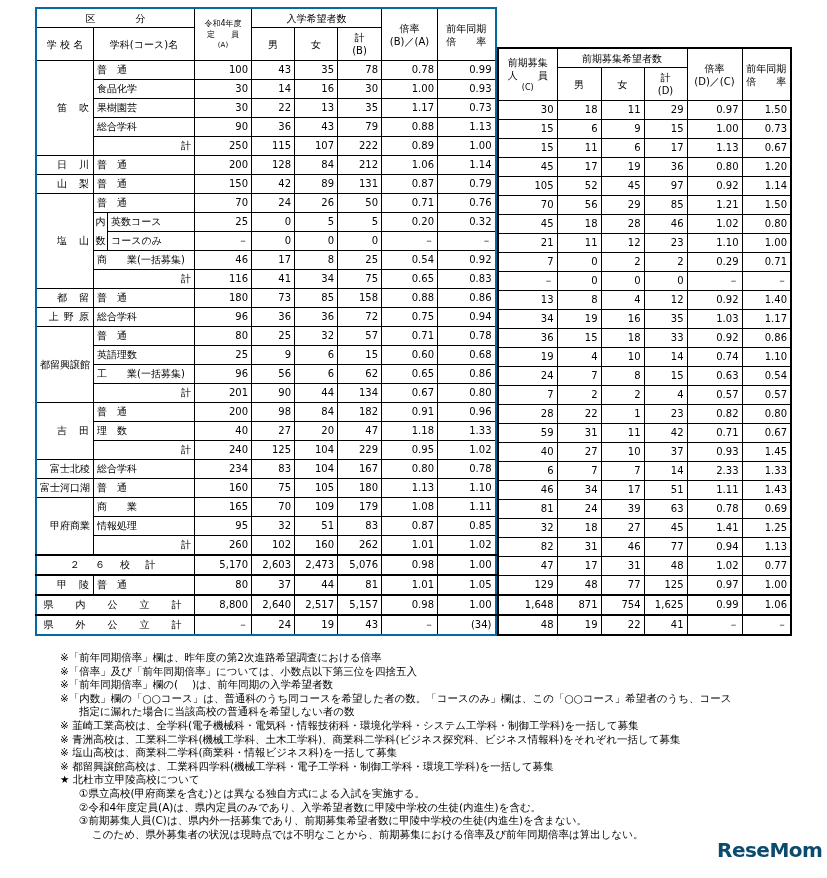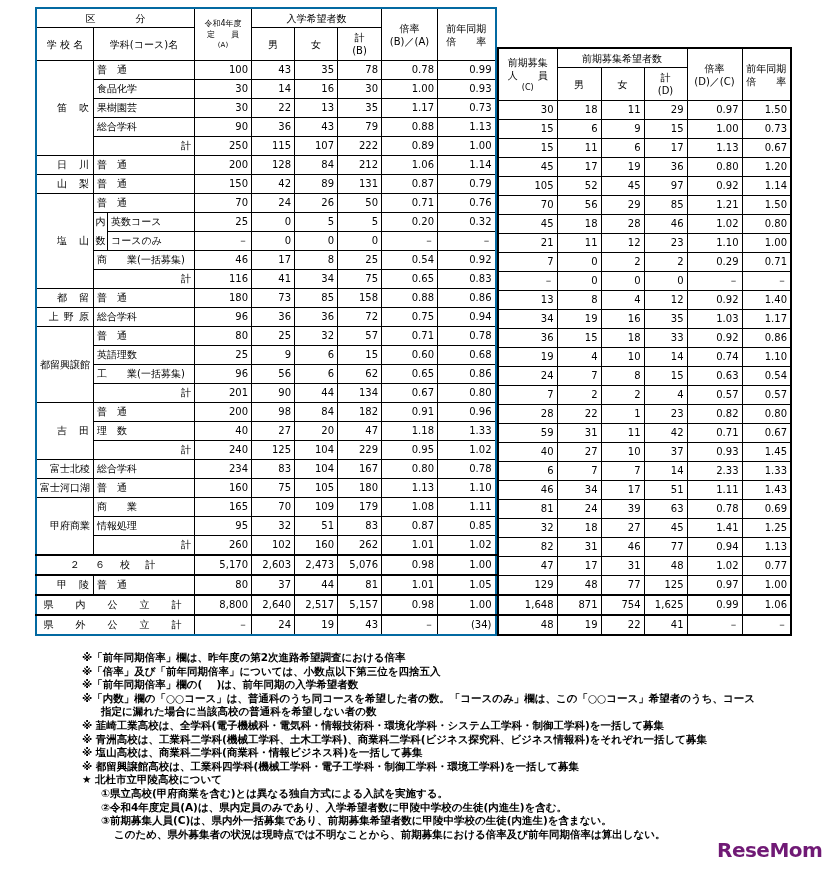--- a/index.html
+++ b/index.html
@@ -12,25 +12,25 @@
   .hdr { text-align:center; line-height:13px; }
   .hdr-small { font-size:8px; line-height:11px; }
   .num { text-align:right; }
   .school { text-align:right; vertical-align:middle; letter-spacing:1px; }
   .school-small { font-size:10px; letter-spacing:0; }
   .dept { text-align:left; }
   .kei { text-align:right; padding-right:3px; }
   .thick-top td { border-top:2px solid #000; }
   .total-label { text-align:center; letter-spacing:6px;margin-top:31px; }
   .naisu { width:10px; padding:0 1px; text-align:center; }
-  .notes { position:absolute; left:82px; top:651px; font-size:10.5px; line-height:13.6px;font-weight:bold; }
+  .notes { position:absolute; left:60px; top:651px; font-size:10.5px; line-height:13.6px; }
   .note-line { white-space:nowrap; }
   .note-indent { padding-left:19px; }
   .note-indent2 { padding-left:32px; }
-  .logo { position:absolute; left:717px; top:838px; font-family:"DejaVu Sans", sans-serif; font-weight:bold; font-size:20px; color:#701a75; letter-spacing:-0.5px; }
+  .logo { position:absolute; left:717px; top:838px; font-family:"DejaVu Sans", sans-serif; font-weight:bold; font-size:20px; color:#0c4a6e; letter-spacing:-0.5px; }
 </style>
 </head>
 <body>
 
 <table id="left-table">
   <colgroup>
     <col style="width:51px">
       <col style="width:14px">
       <col style="width:87px">
     <col style="width:57px">

